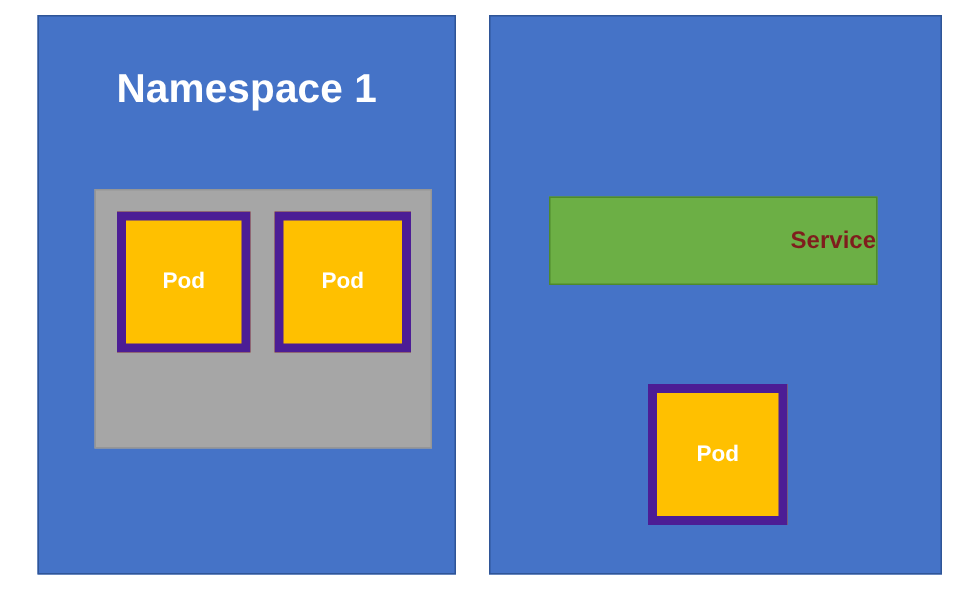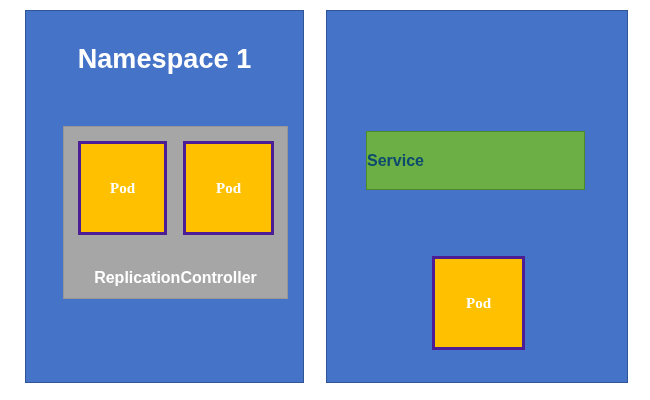--- a/index.html
+++ b/index.html
@@ -76,23 +76,22 @@
     font-size: 16px;
     font-weight: bold;
     line-height: 20px;
     white-space: nowrap;
   }
 
   
   .pod {
     position: absolute;
     background: #FFC000;
-    border: 3px solid #4c1d95;
+    border: 6px solid #4c1d95;
     box-sizing: border-box;
-    font-family: Liberation Serif, serif;
   }
   .pod-label {
     position: absolute;
     left: 0;
     right: 0;
     top: 50%;
     transform: translateY(-50%);
     text-align: center;
     color: #FFFFFF;
     font-size: 15px;
@@ -130,22 +129,22 @@
     background: #6CAF45;
     border: 1px solid #4E8A2C;
     box-sizing: border-box;
   }
   #service-label {
     position: absolute;
     left: 0;
     right: 0;
     top: 50%;
     transform: translateY(-50%);
-    text-align: left;
-    color: #0c4a6e;
+    text-align: right;
+    color: #7f1d1d;
     font-size: 16px;
     font-weight: bold;
     line-height: 20px;
     white-space: nowrap;
   }
 </style>
 </head>
 <body>
 
 <div id="canvas">
@@ -157,21 +156,20 @@
     <div id="replication-controller">
 
       <div class="pod" id="pod-rc-1">
         <div class="pod-label">Pod</div>
       </div>
 
       <div class="pod" id="pod-rc-2">
         <div class="pod-label">Pod</div>
       </div>
 
-      <div id="replication-controller-label">ReplicationController</div>
     </div>
   </div>
 
   <div class="namespace" id="namespace-2">
 
 
     <div id="service">
       <div id="service-label">Service</div>
     </div>
 

